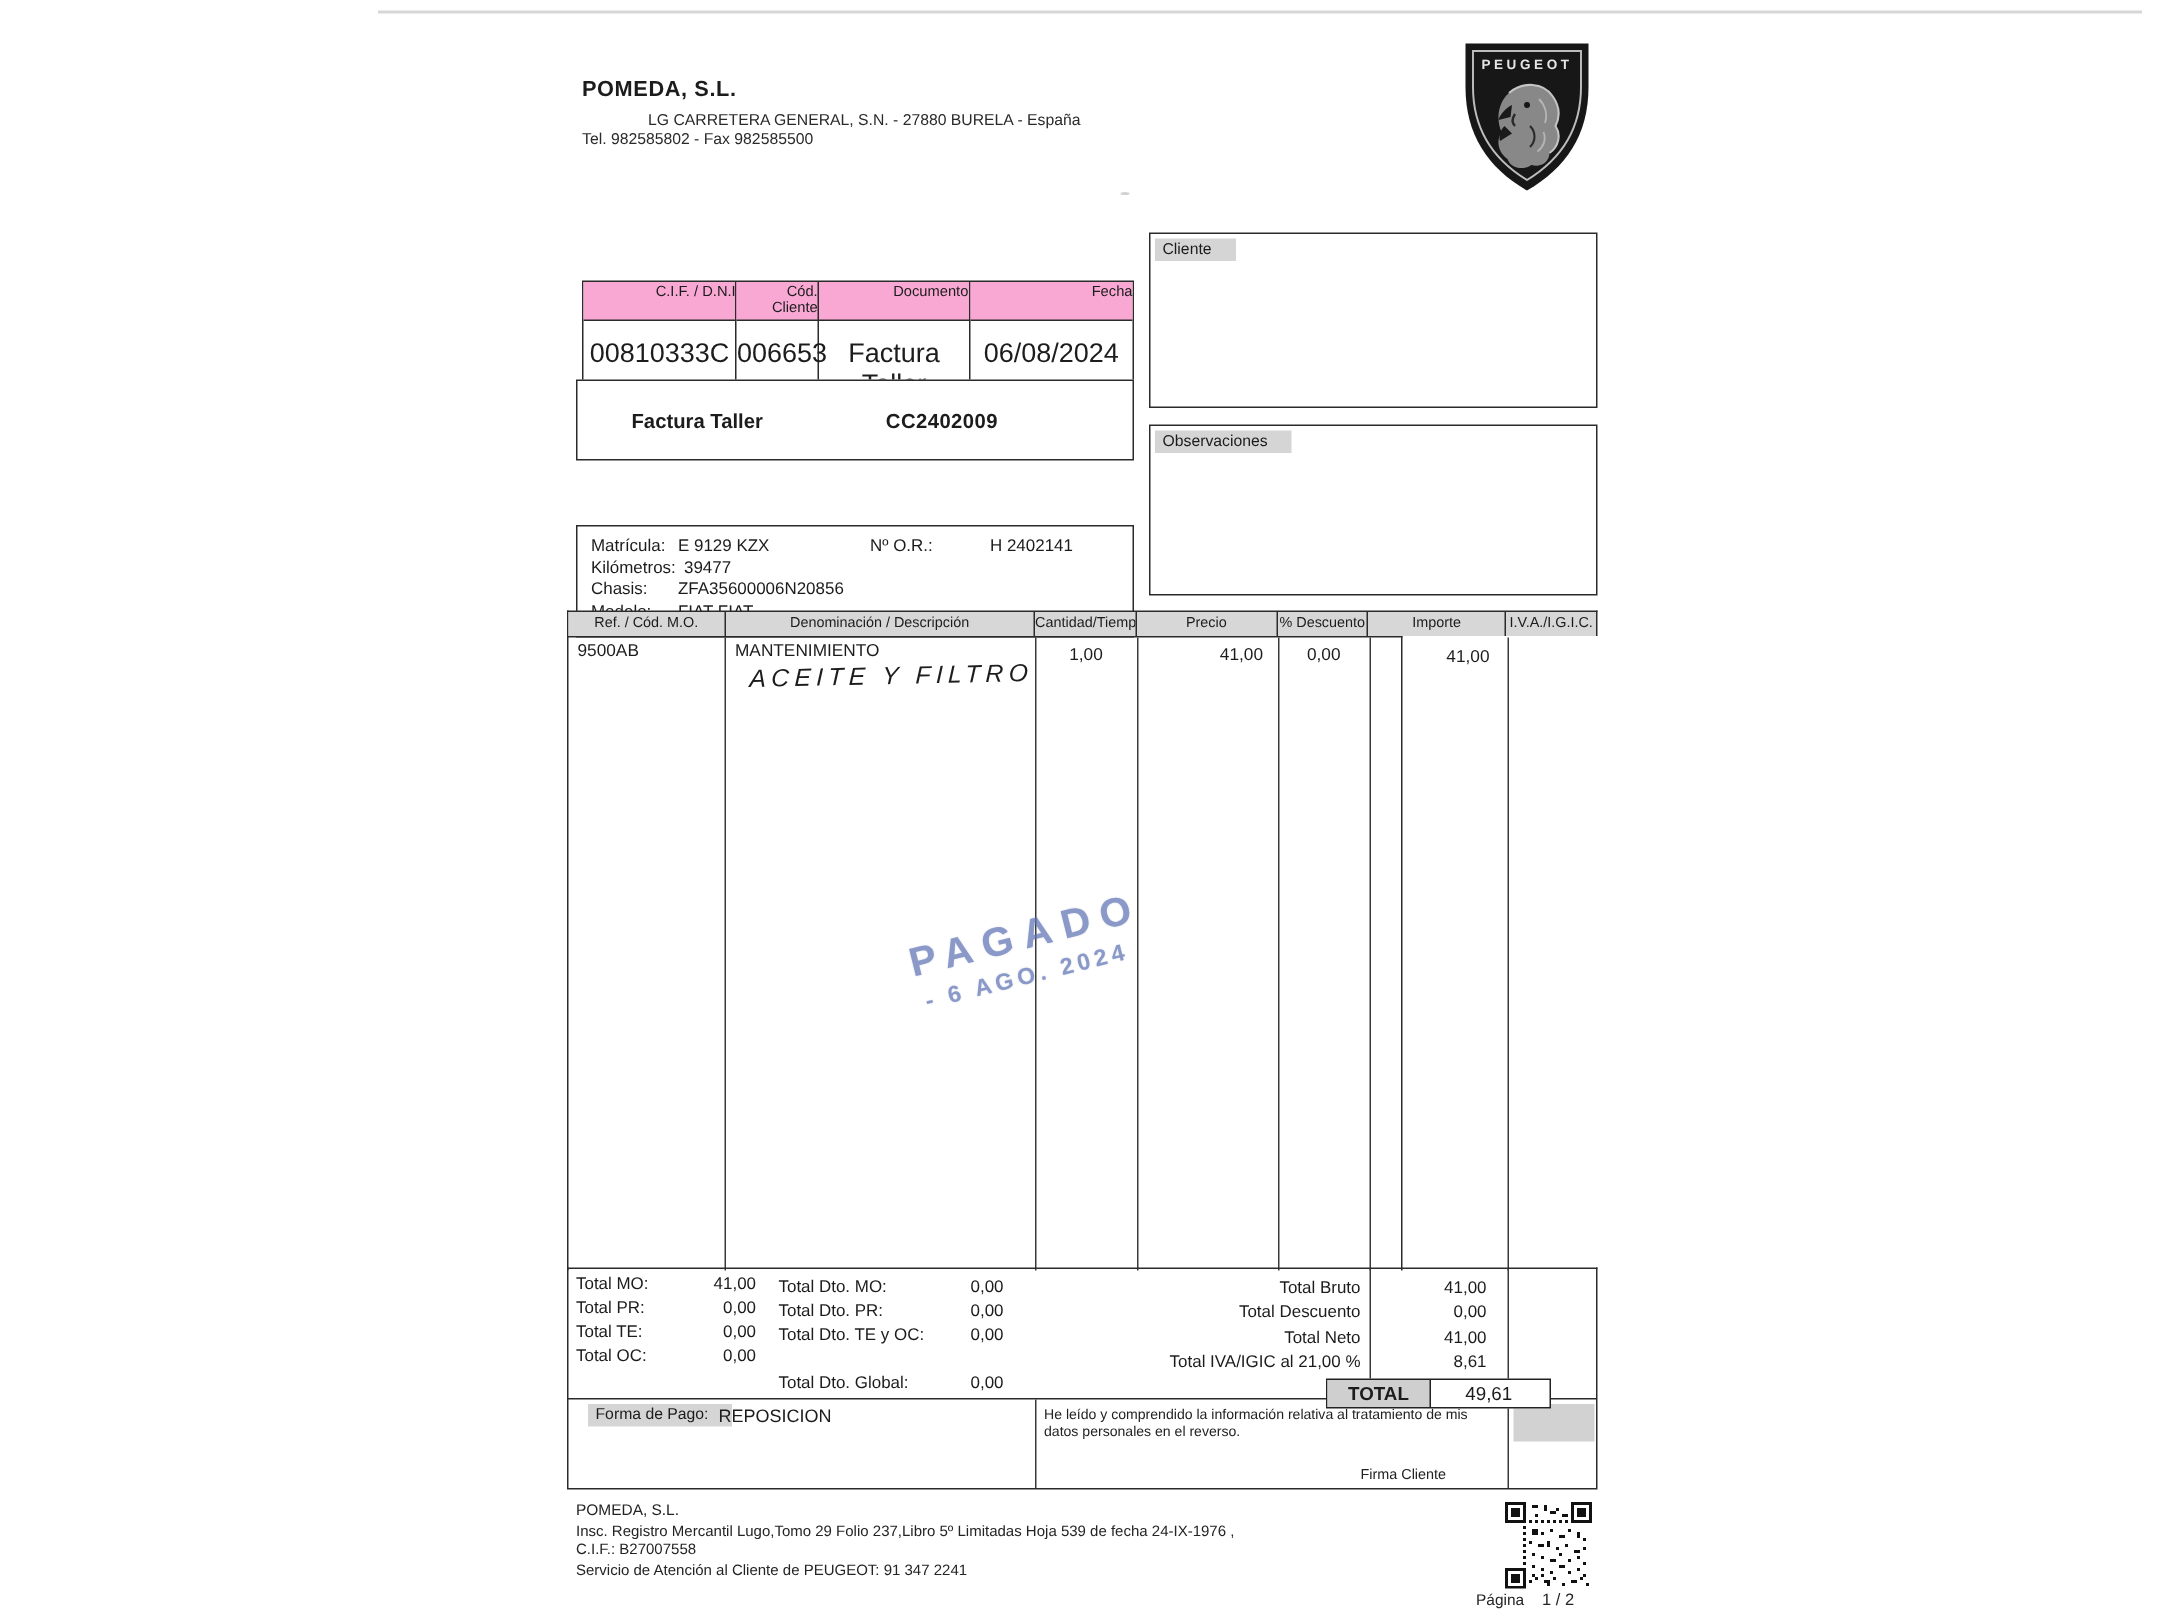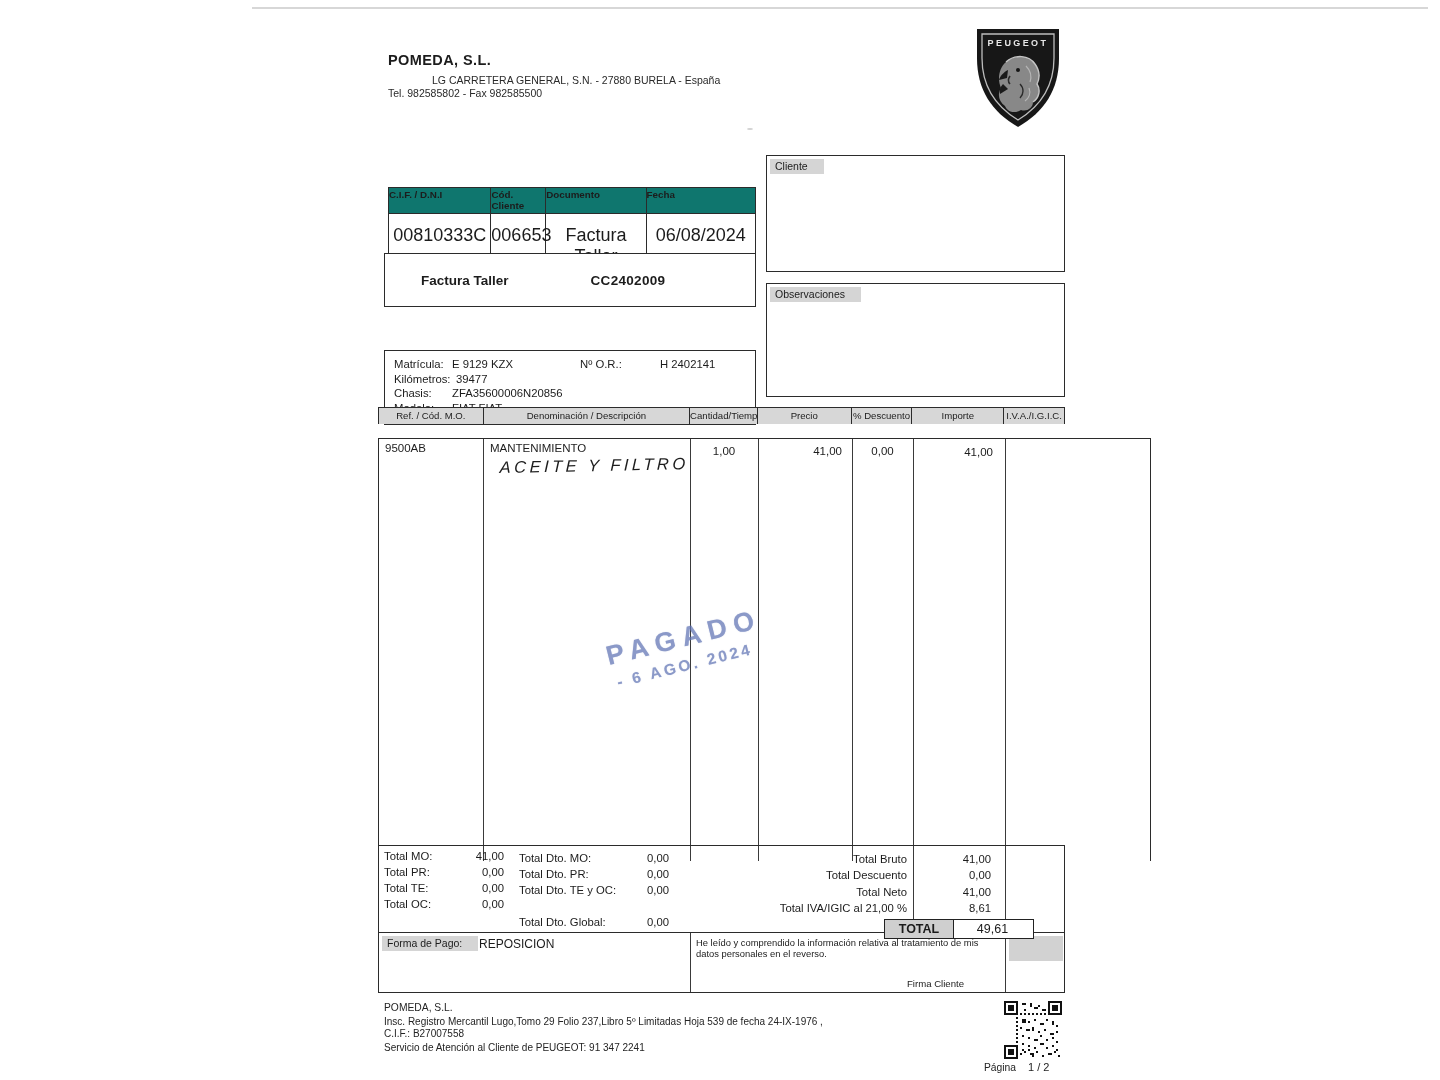--- a/index.html
+++ b/index.html
@@ -17,22 +17,22 @@
   .graylabel { display:inline-block; background:#d5d5d5; color:#1c1c1c;
                font-size:10.5px; padding:1px 16px 2px 5px; }
 
   
   .company-name { font-size:14.5px; font-weight:bold; letter-spacing:.4px; }
   .company-line { font-size:10.5px; color:#2a2a2a; }
 
   
   .doc-table { display:flex; flex-direction:column; border:1.8px solid #2b2b2b; }
   .doc-row { display:flex; }
-  .doc-h { background:#0f766e; font-size:9.8px; text-align:left; padding:1px 0 2px;
-           border-right:1.4px solid #2b2b2b; border-bottom:1.6px solid #2b2b2b;font-weight:bold; }
+  .doc-h { background:#f9a8d4; font-size:9.8px; text-align:right; padding:1px 0 2px;
+           border-right:1.4px solid #2b2b2b; border-bottom:1.6px solid #2b2b2b; }
   .doc-v { font-size:18px; text-align:center; padding:11px 0; border-right:1.4px solid #2b2b2b; }
   .doc-h:last-child, .doc-v:last-child { border-right:none; }
 
   
   .inv-box { display:flex; align-items:center; }
   .inv-label { font-weight:bold; font-size:13.5px; margin-left:36px; }
   .inv-num  { font-weight:bold; font-size:13.5px; margin-left:82px; letter-spacing:.3px; }
 
   
   .veh { font-size:11.3px; line-height:14.6px; padding:6px 9px;margin-top:32px; }
@@ -157,21 +157,21 @@
   <div class="abs tbl-head" style="left:378px; top:407px; width:687px;">
     <div class="tbl-hcell" style="width:105px;">Ref. / Cód. M.O.</div>
     <div class="tbl-hcell" style="width:207px;">Denominación / Descripción</div>
     <div class="tbl-hcell" style="width:68px;">Cantidad/Tiempo</div>
     <div class="tbl-hcell" style="width:94px;">Precio</div>
     <div class="tbl-hcell" style="width:61px;">% Descuento</div>
     <div class="tbl-hcell" style="width:92px;">Importe</div>
     <div class="tbl-hcell" style="width:60px;">I.V.A./I.G.I.C.</div>
   </div>
 
-  <div class="tbl-body" style="left:378px; top:438px; width:773px; height:423px; border-bottom:none;">
+  <div class="tbl-body" style="left:378px; top:424px; width:557px; height:423px; border-bottom:none;">
     <div class="vline" style="left:104px;"></div>
     <div class="vline" style="left:311px;"></div>
     <div class="vline" style="left:379px;"></div>
     <div class="vline" style="left:473px;"></div>
     <div class="vline" style="left:534px;"></div>
     <div class="vline" style="left:626px;"></div>
 
     <span class="cellval" style="left:6px; top:3px;">9500AB</span>
     <span class="cellval" style="left:111px; top:3px;">MANTENIMIENTO</span>
     <span class="cellval" style="left:311px; top:6px; width:68px; text-align:center;">1,00</span>
@@ -221,21 +221,21 @@
     <div class="total-box" style="left:505px; top:73px; width:150px; height:20px; z-index:3;">
       <div class="total-word" style="width:69px;">TOTAL</div>
       <div class="total-amt" style="width:77px;">49,61</div>
     </div>
   </div>
 
   <div class="tbl-body" style="left:378px; top:932px; width:687px; height:61px; border-bottom:1.6px solid #2b2b2b;">
     <div class="vline" style="left:311px;"></div>
     <div class="vline" style="left:626px;"></div>
 
-    <span class="graylabel abs" style="left:3px; top:3px;">Forma de Pago:</span>
+    <span class="graylabel abs" style="left:13px; top:3px;">Forma de Pago:</span>
     <span class="abs" style="left:100px; top:4px; font-size:12px;">REPOSICION</span>
 
     <div class="abs disclaimer" style="left:317px; top:4px; width:302px;">He leído y comprendido la información relativa al tratamiento de mis datos personales en el reverso.</div>
     <span class="abs firma" style="left:528px; top:45px;text-align:center;">Firma Cliente</span>
 
     <div class="abs graybox" style="left:630px; top:3px; width:54px; height:25px;"></div>
   </div>
 
   <div class="abs foot-line" style="left:384px; top:1002px;">POMEDA, S.L.</div>
   <div class="abs foot-line" style="left:384px; top:1016px; font-size:10px;">Insc. Registro Mercantil  Lugo,Tomo 29 Folio 237,Libro 5º Limitadas Hoja 539 de fecha 24-IX-1976 ,</div>

